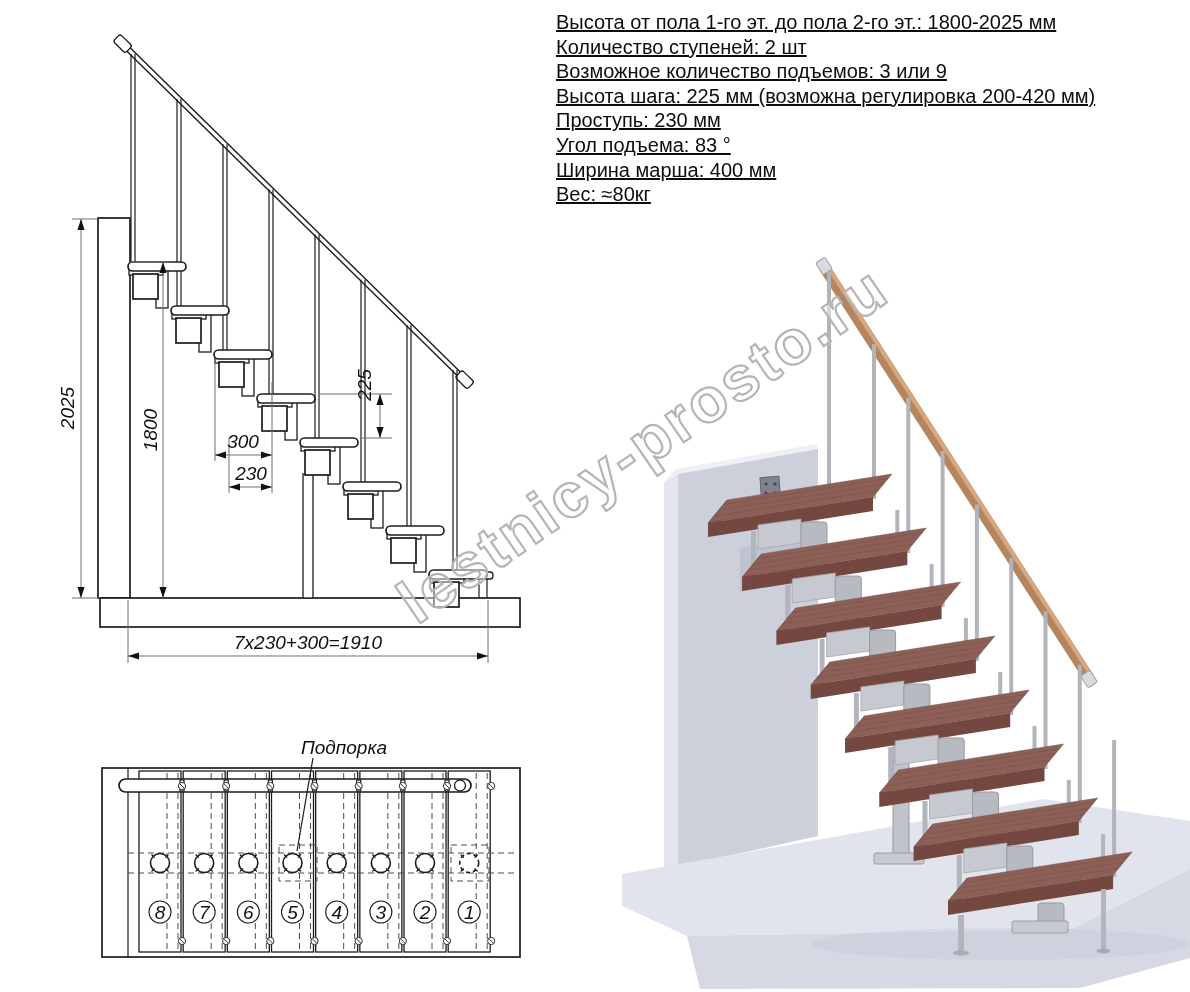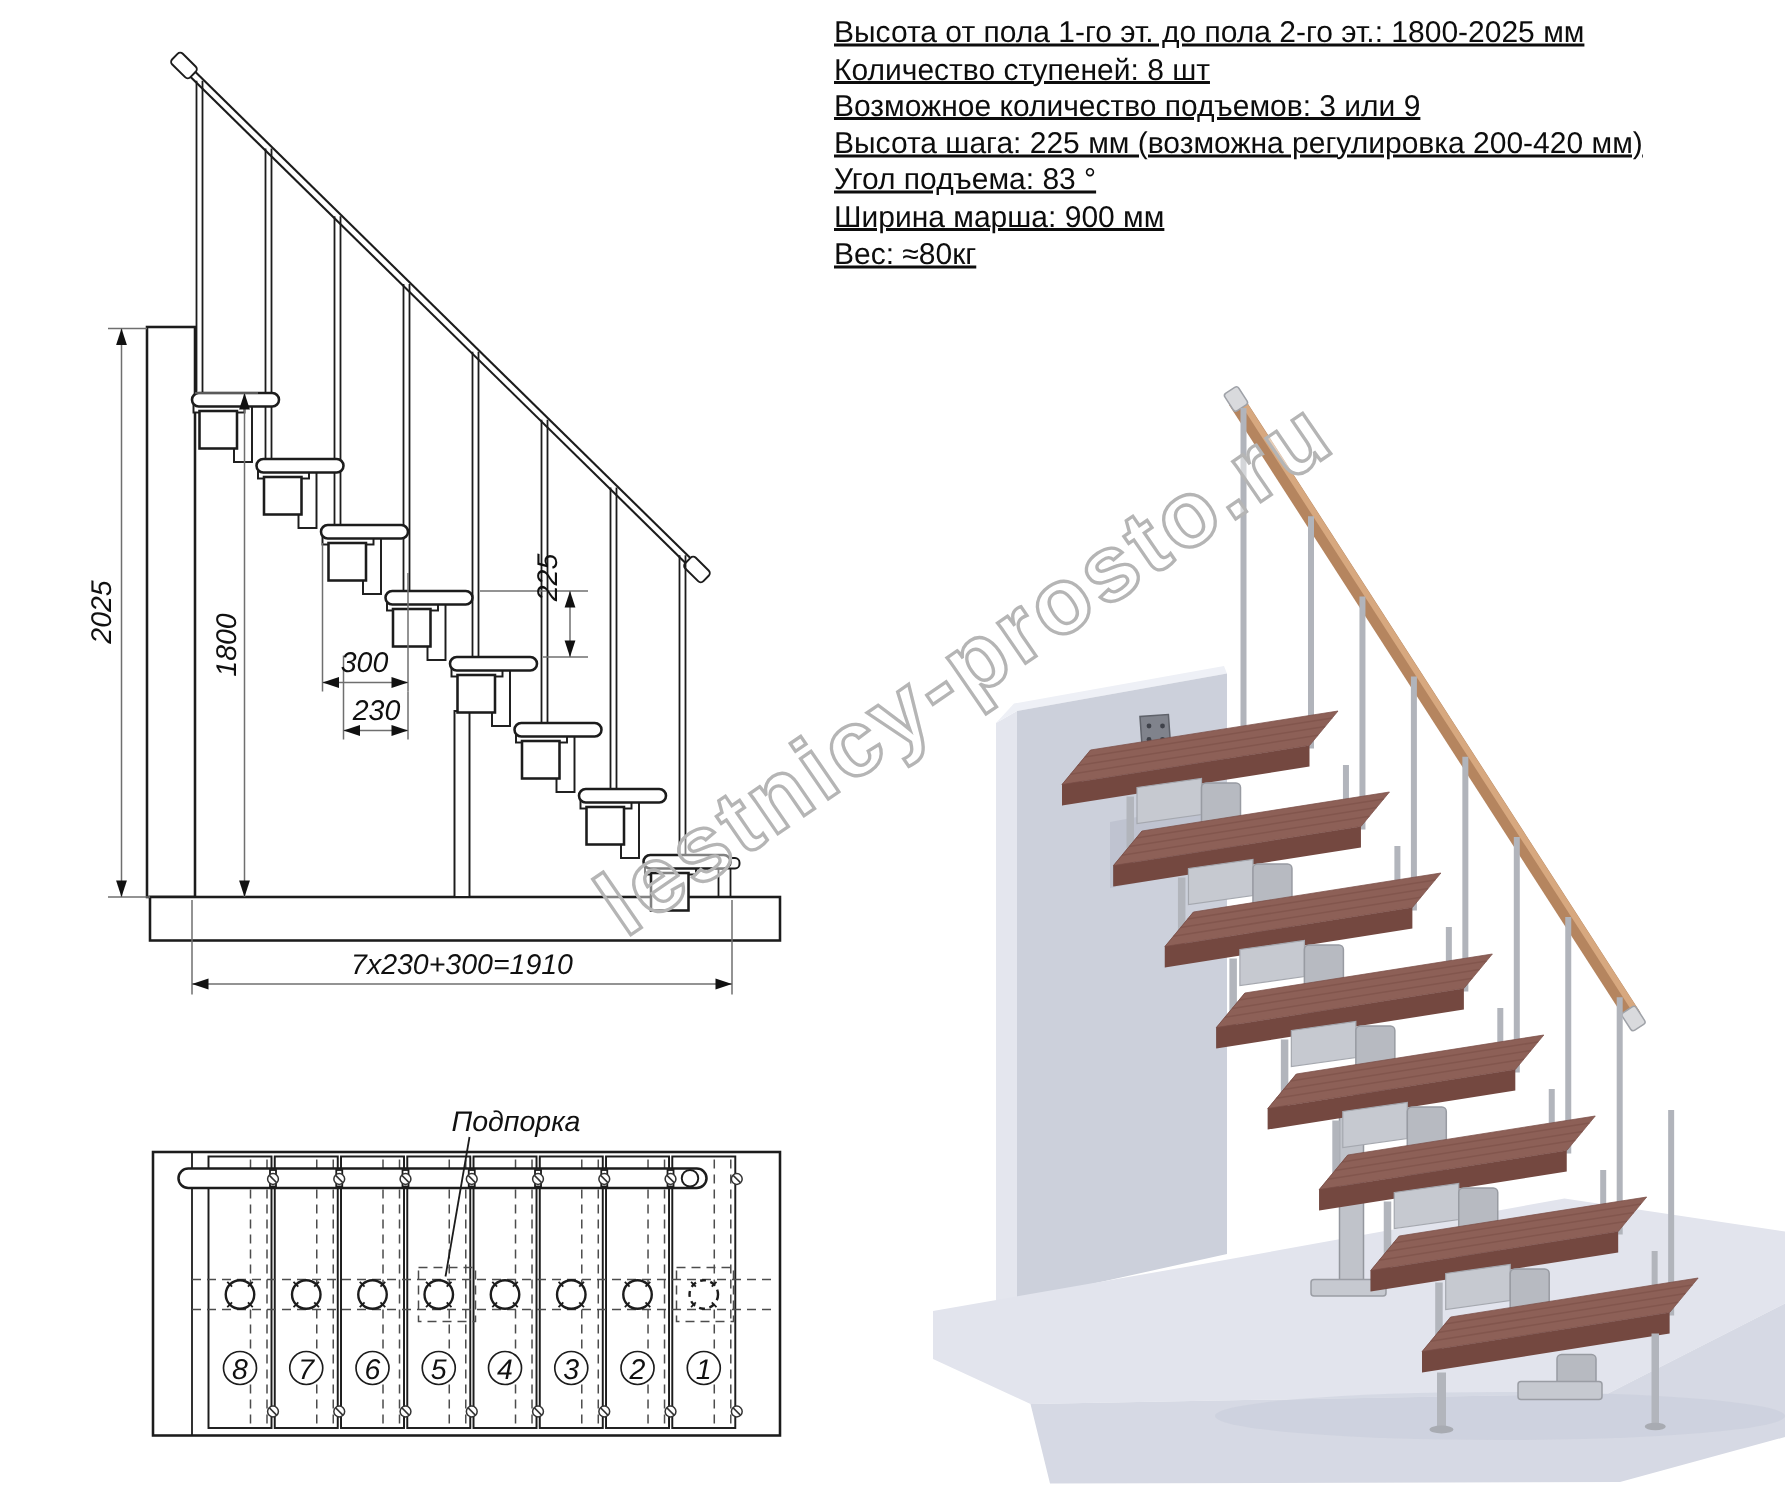--- a/index.html
+++ b/index.html
@@ -377,20 +377,21 @@
           <circle cx="469.19" cy="912" r="11" fill="#fff" stroke="#1c1c1c" stroke-width="1.1"></circle>
           <text x="469.19" y="919" text-anchor="middle" class="numtxt">1</text>
         </g>
     </g>
 
     <text class="wm" text-anchor="middle" transform="translate(655,462) rotate(-34.5)">lestnicy-prosto.ru</text>
   </svg>
 
   <div class="specs">
     <div>Высота от пола 1-го эт. до пола 2-го эт.: 1800-2025 мм</div>
-    <div>Количество ступеней: 8 шт</div>
+    <div>Количество ступеней: 2 шт</div>
     <div>Возможное количество подъемов: 3 или 9</div>
     <div>Высота шага: 225 мм (возможна регулировка 200-420 мм)</div>
+    <div>Проступь: 230 мм</div>
     <div>Угол подъема: 83 °</div>
-    <div>Ширина марша: 900 мм</div>
+    <div>Ширина марша: 400 мм</div>
     <div>Вес: ≈80кг</div>
   </div>
 </div>
 
 </body></html>

